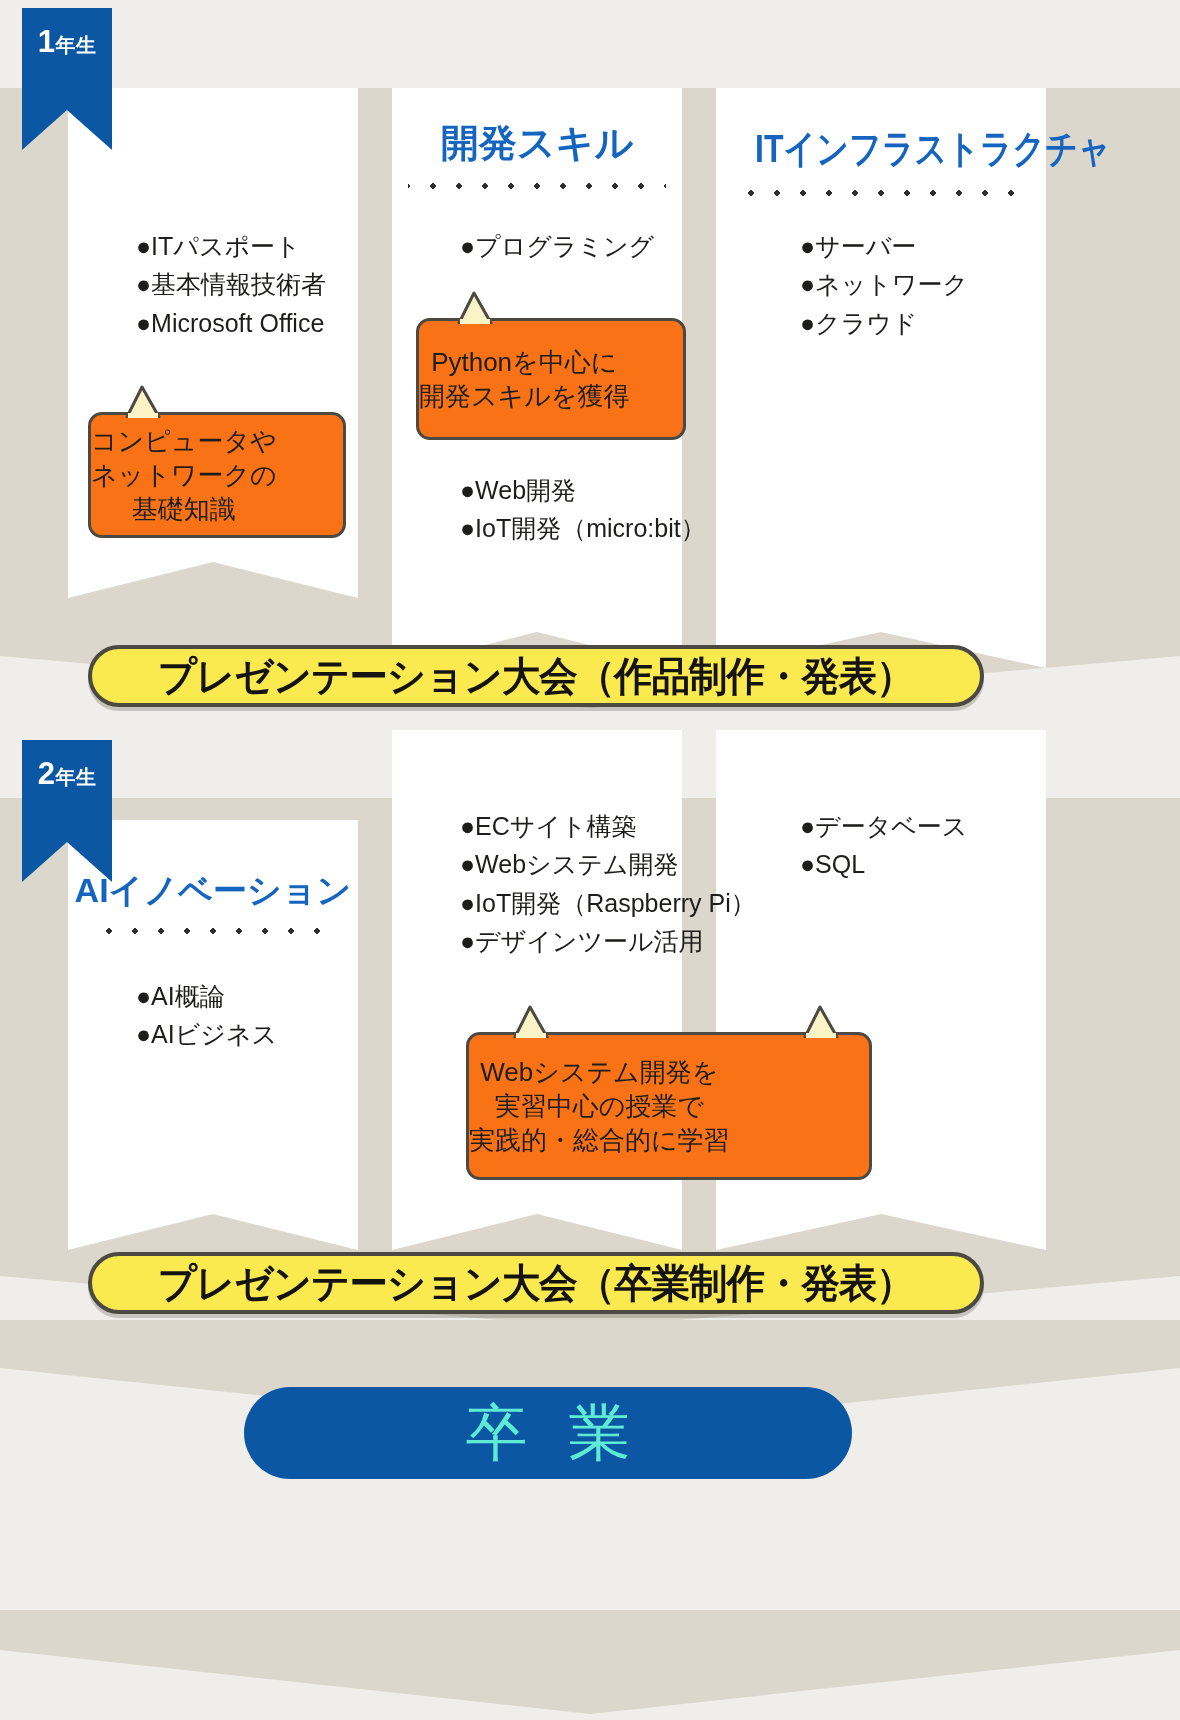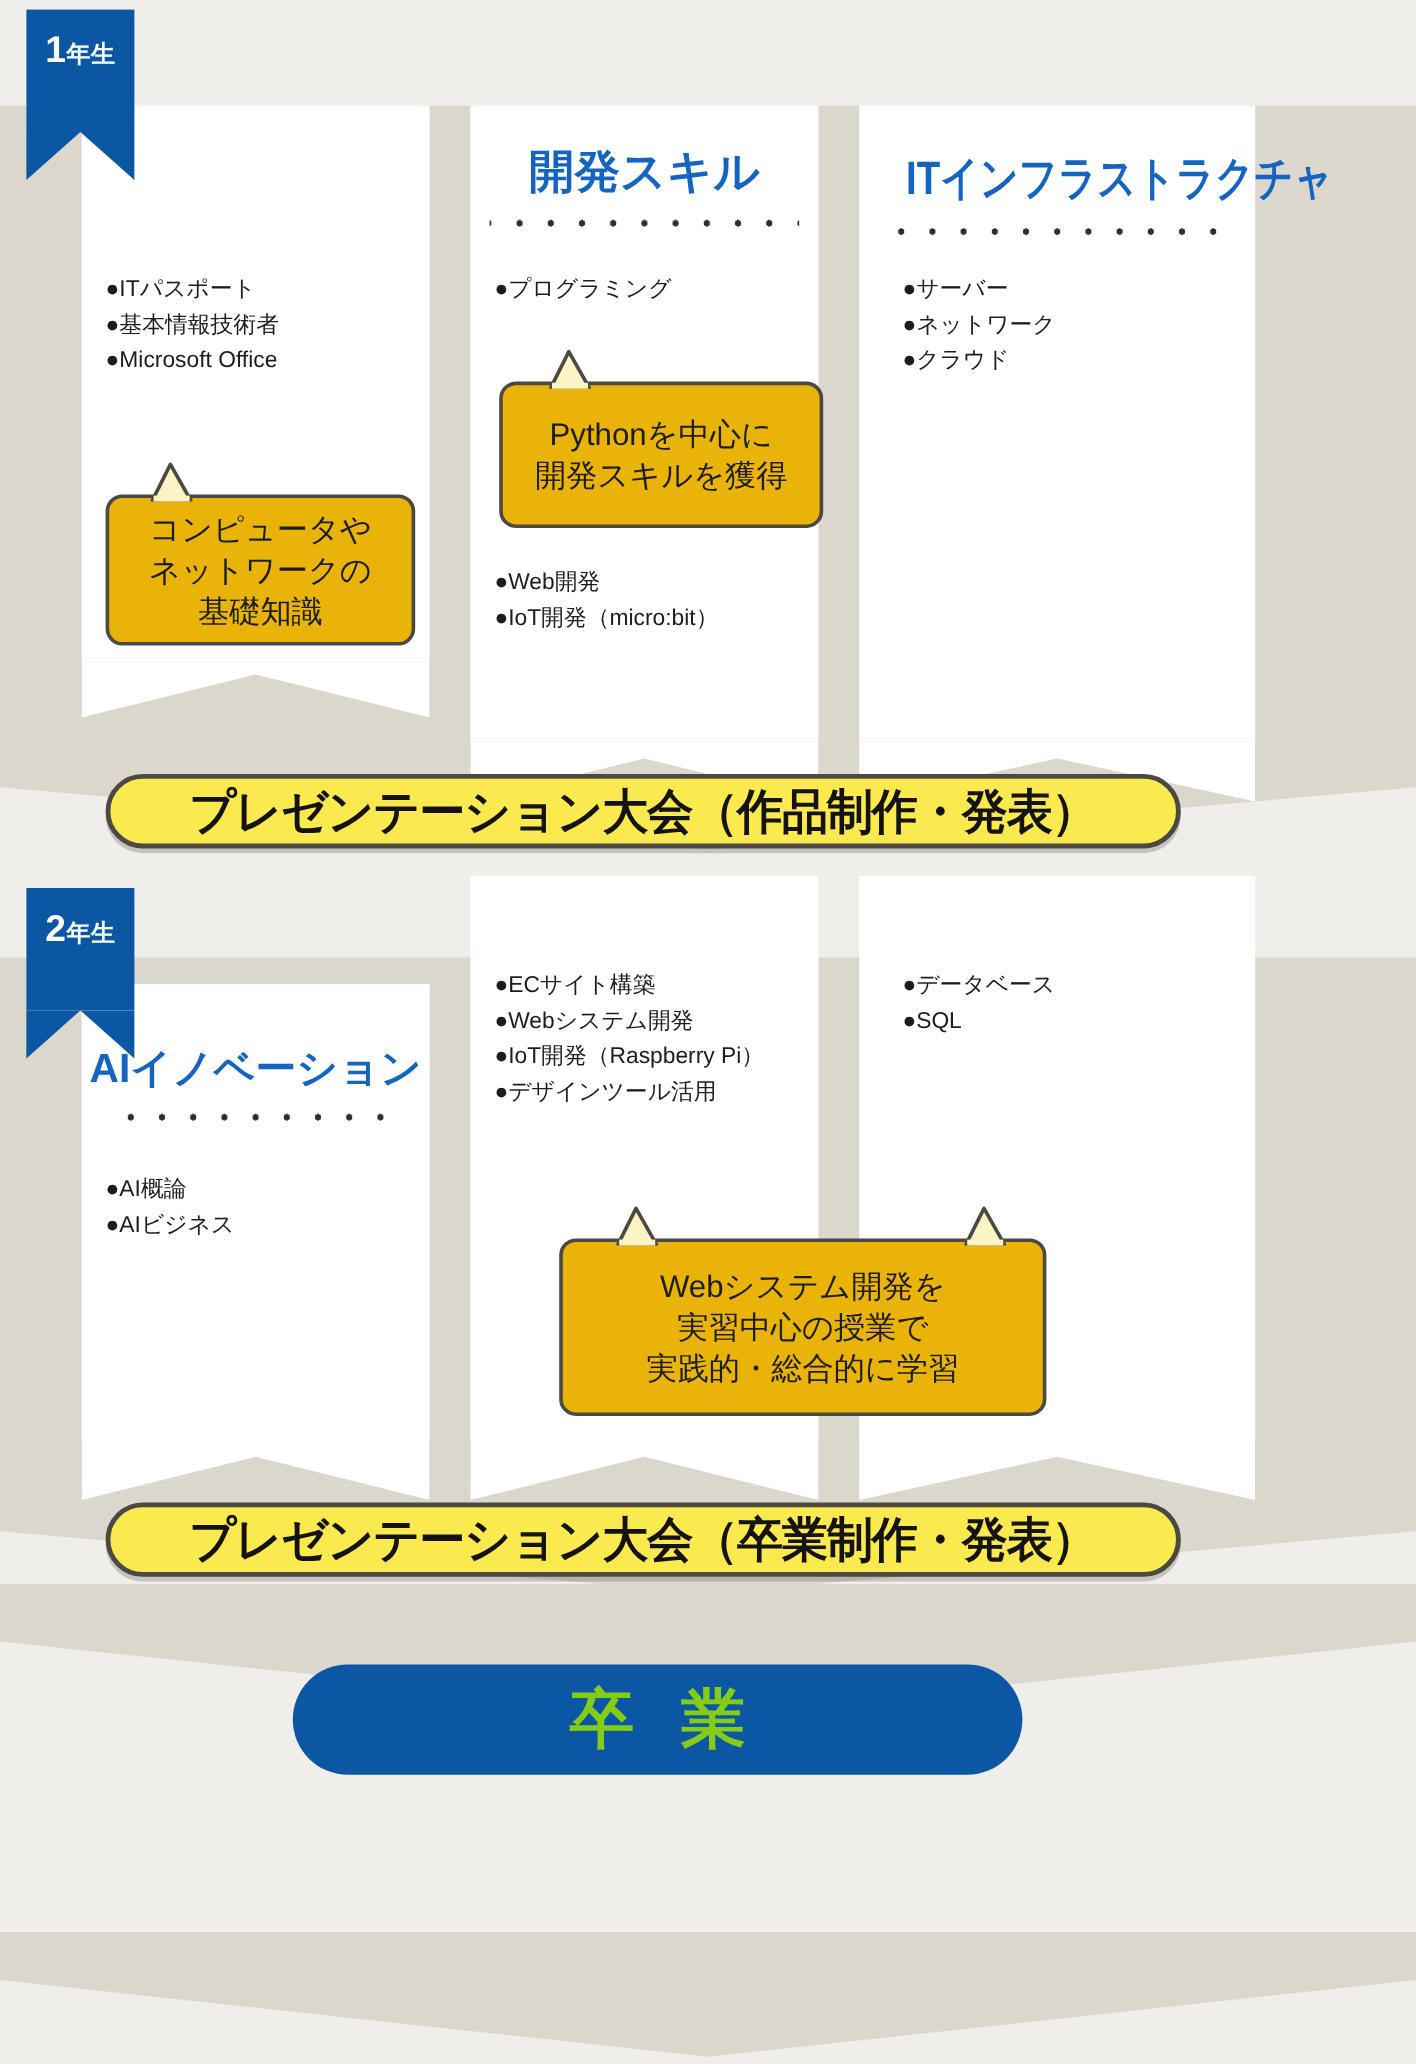--- a/index.html
+++ b/index.html
@@ -63,38 +63,39 @@
     margin:14px auto 0 auto;
     height:6px;
     background-image:radial-gradient(circle, #2e2e2e 2.6px, rgba(0,0,0,0) 2.9px);
     background-size:26px 6px;
     background-repeat:repeat-x;
     background-position:center;
   }
 
   ul.items{list-style:none;margin:0;padding:0;}
   ul.items li{
-    font-size:19px;
+    font-size:25px;
     color:#1d1d1b;
     line-height:1.45;
     white-space:nowrap;
     margin-bottom:2px;
+    margin-left:48px;
   }
 
   
   .callout{
     position:absolute;
-    background:#eab308;
+    background:#f97316;
     border:3px solid #4b4942;
     border-radius:14px;
     box-sizing:border-box;
     z-index:25;
     text-align:center;
     color:#1d1d1b;
-    display:flex;align-items:center;justify-content:center;
+    display:flex;align-items:center;justify-content:flex-start;
   }
   .callout .ctext{
     font-size:26px;line-height:1.32;white-space:pre-line;
   }
   .callout .tail{
     position:absolute;
     width:40px;height:30px;
     top:-30px;
     overflow:visible;
   }
@@ -122,21 +123,21 @@
 
   
   .grad{
     position:absolute;
     background:#0b57a4;
     border-radius:48px;
     z-index:30;
     display:flex;align-items:center;justify-content:center;
   }
   .grad .gtext{
-    color:#84cc16;font-weight:bold;font-size:54px;letter-spacing:12px;
+    color:#5eead4;font-weight:normal;font-size:62px;letter-spacing:12px;
     text-indent:12px;
   }
 
   .cond{transform:scaleX(.82);transform-origin:center;display:inline-block;}
 </style>
 </head>
 <body>
 
 <div id="stage">
 

